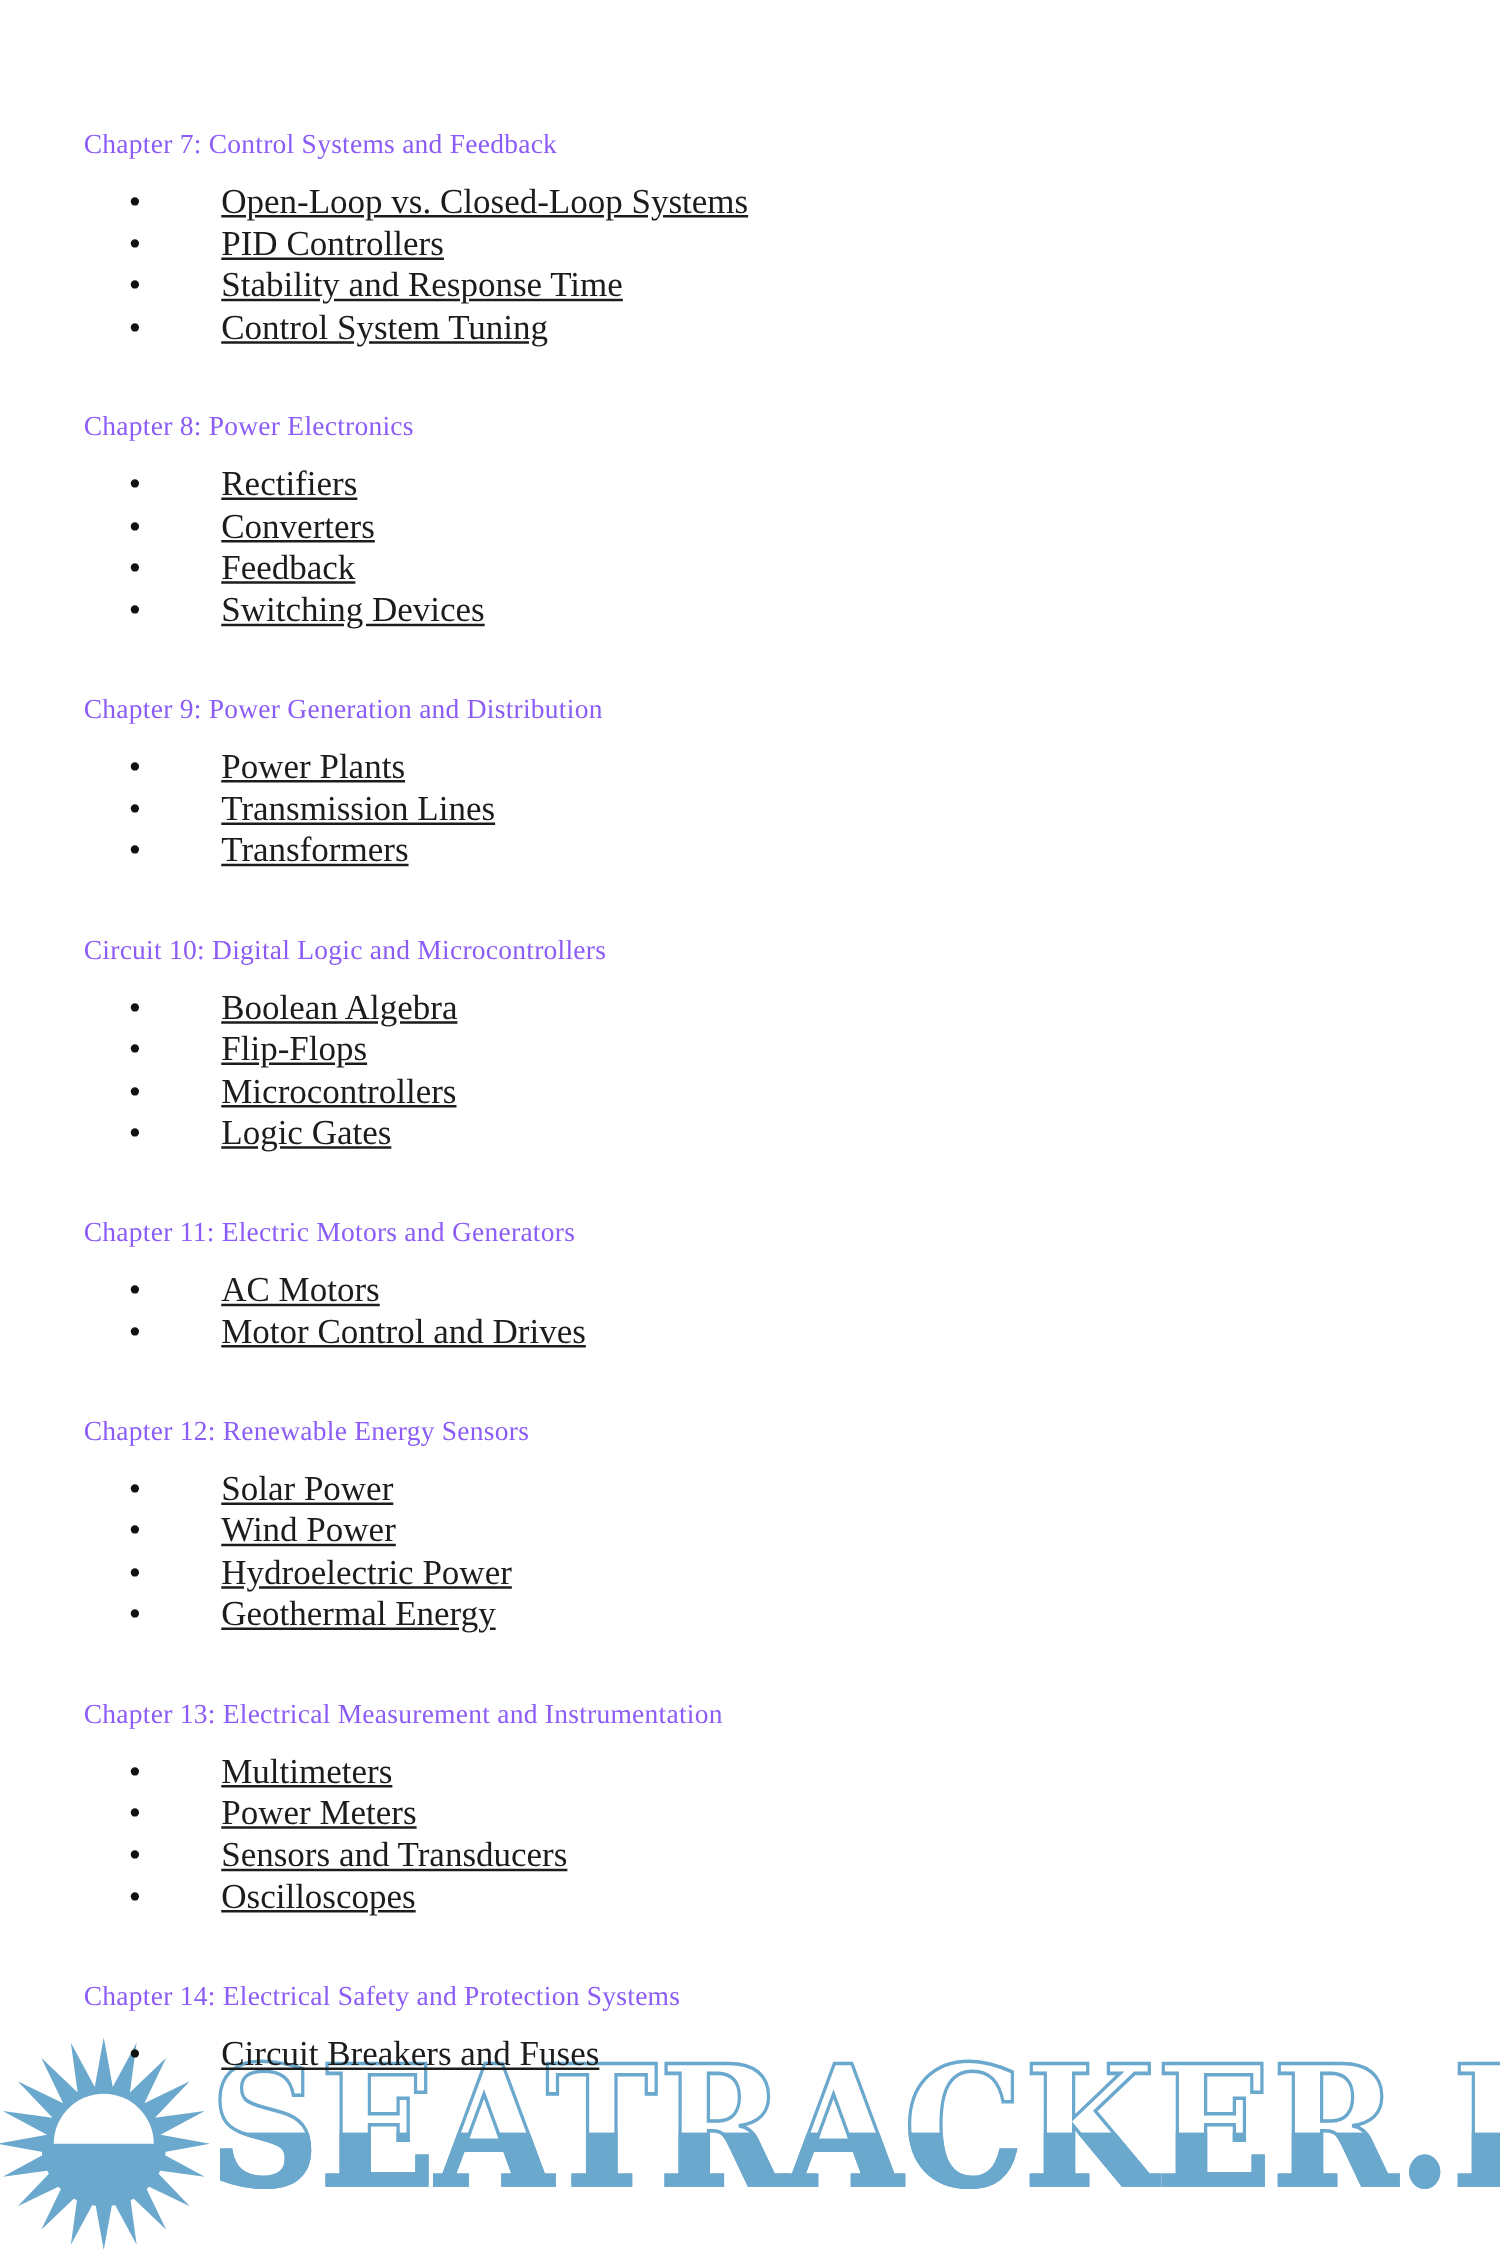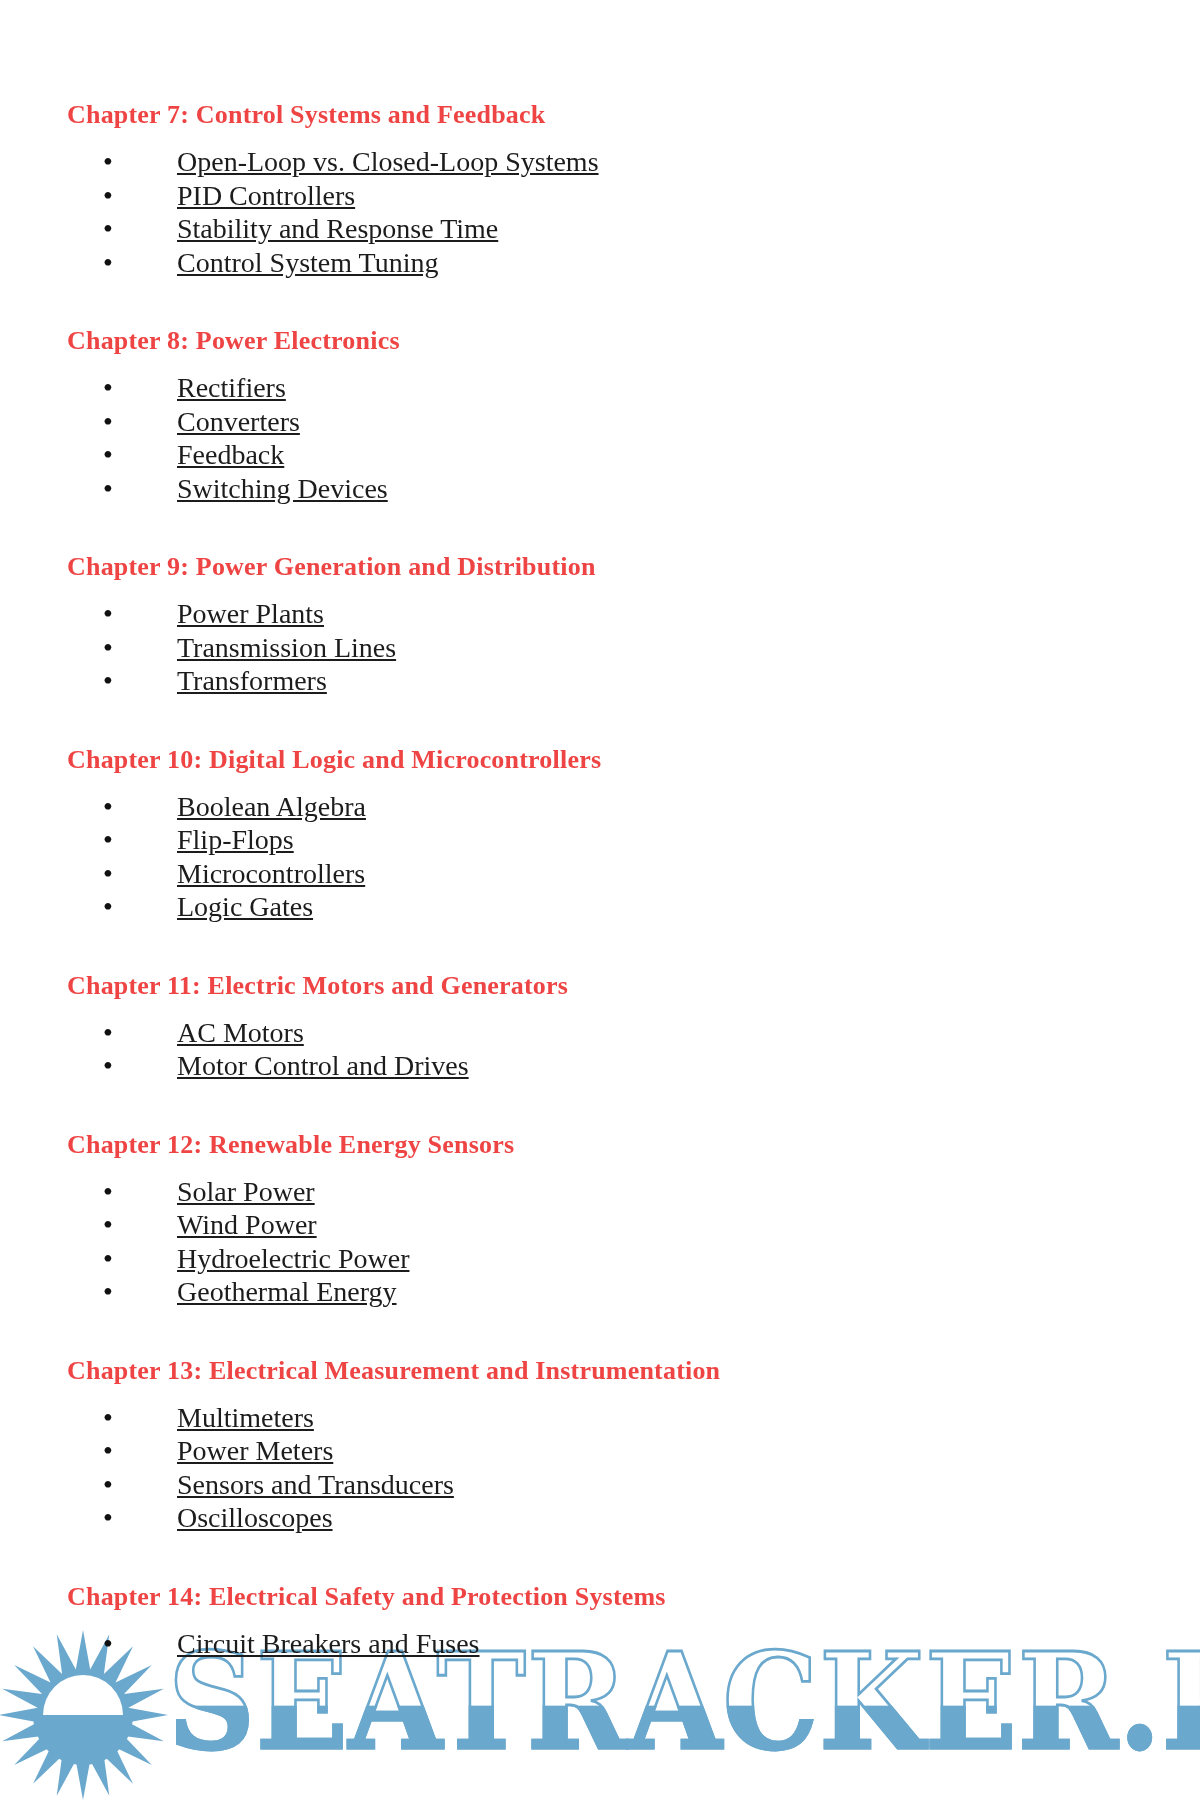--- a/index.html
+++ b/index.html
@@ -15,25 +15,25 @@
   
   .content {
     position:absolute;
     left:67px; top:0; width:1080px;
     padding-top:98px;
     z-index:2;
   }
   section.chapter { margin:0 0 45px 0; }
   h2.chapter-title {
     margin:0 0 13px 0;
-    font-size:26px;
+    font-size:22px;
     line-height:34px;
-    font-weight:bold;
+    font-weight:normal;
     letter-spacing:0.2px;
-    color:#ef4444;
+    color:#8b5cf6;
     white-space:nowrap;
   }
   ul.topics { margin:0; padding:0; list-style:none; }
   ul.topics li {
     position:relative;
     padding-left:110px;
     font-size:28px;
     line-height:33.5px;
     color:#1c1c1c;
     white-space:nowrap;
@@ -119,21 +119,21 @@
     <section class="chapter">
       <h2 class="chapter-title">Chapter 9: Power Generation and Distribution</h2>
       <ul class="topics">
         <li>Power Plants</li>
         <li>Transmission Lines</li>
         <li>Transformers</li>
       </ul>
     </section>
 
     <section class="chapter">
-      <h2 class="chapter-title">Chapter 10: Digital Logic and Microcontrollers</h2>
+      <h2 class="chapter-title">Circuit 10: Digital Logic and Microcontrollers</h2>
       <ul class="topics">
         <li>Boolean Algebra</li>
         <li>Flip-Flops</li>
         <li>Microcontrollers</li>
         <li>Logic Gates</li>
       </ul>
     </section>
 
     <section class="chapter">
       <h2 class="chapter-title">Chapter 11: Electric Motors and Generators</h2>

